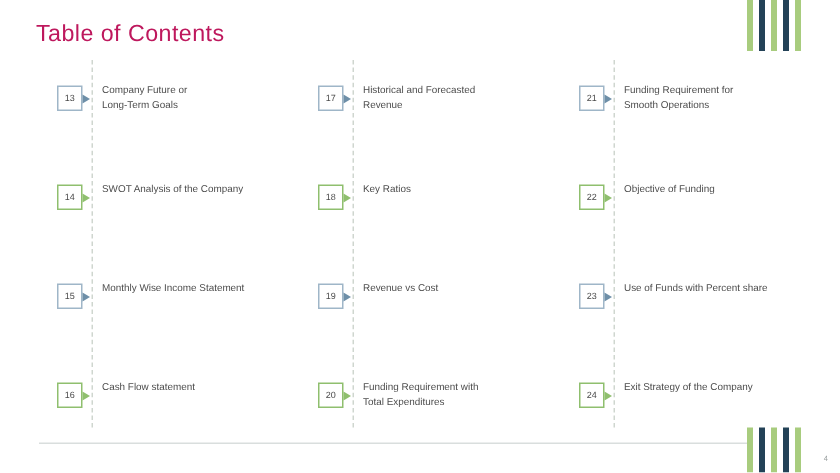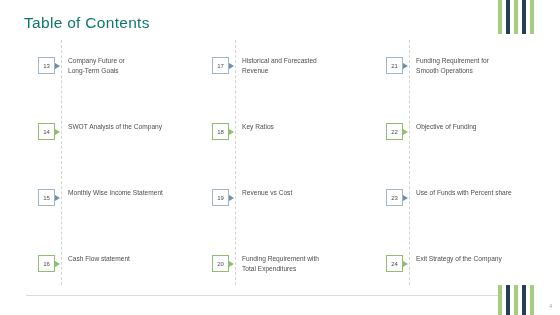--- a/index.html
+++ b/index.html
@@ -21,21 +21,21 @@
 
   #stripes-top{ right:26px; top:0; height:34px; }
   #stripes-bottom{ right:26px; bottom:0; height:30px; }
 
   
   #page-title{
     position:absolute;
     left:24px; top:14px;
     font-size:15.5px;
     letter-spacing:0.3px;
-    color:#0f766e;
+    color:#be185d;
     font-weight:400;
   }
 
   
   #toc-frame{
     position:absolute;
     left:26px; top:40px;
     width:508px; height:255px;
   }
 

